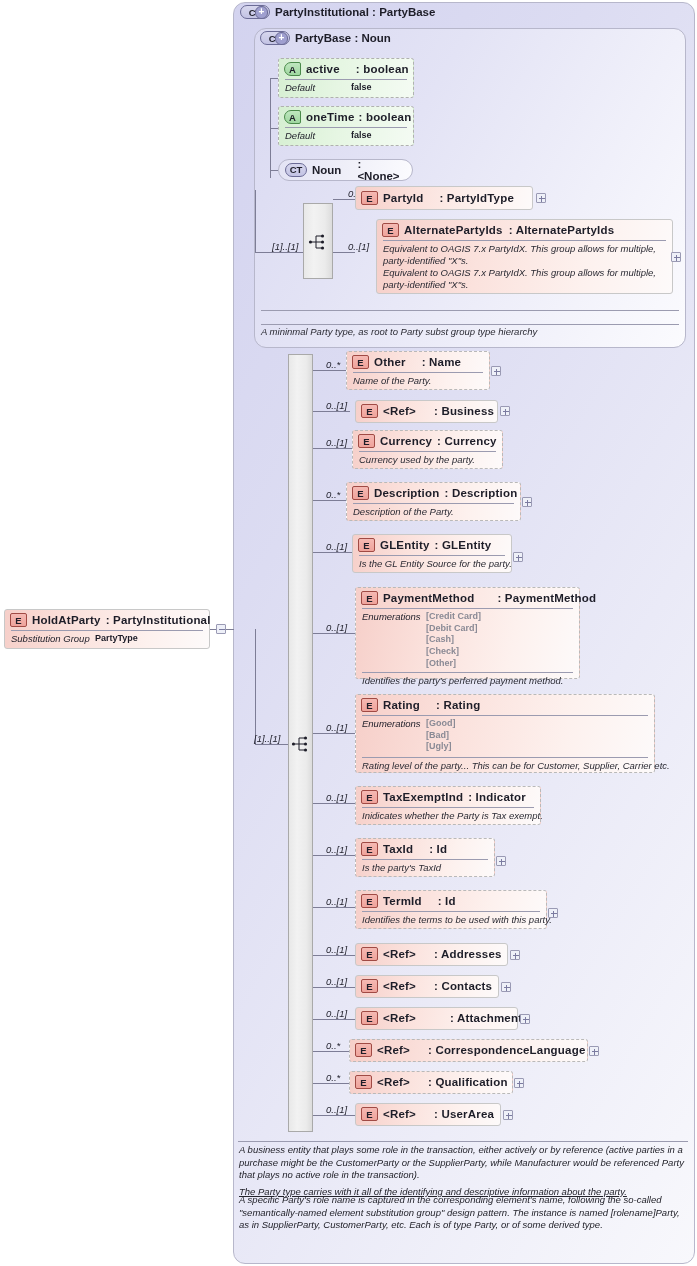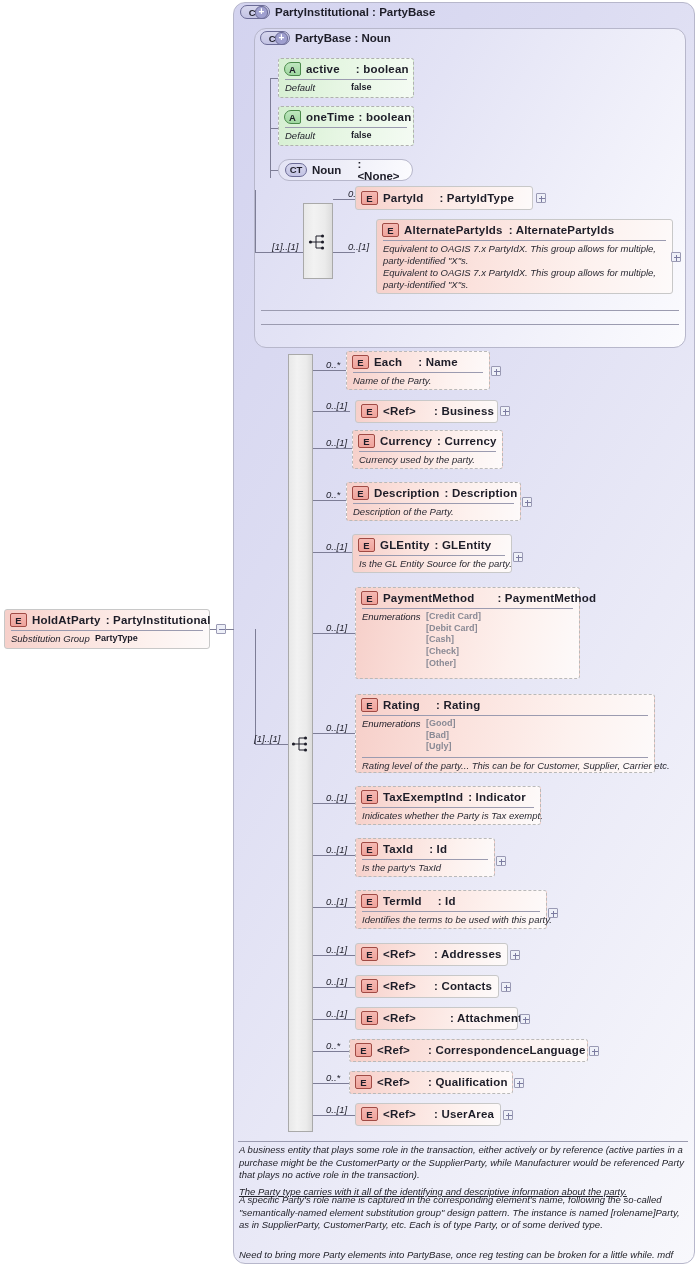--- a/index.html
+++ b/index.html
@@ -301,20 +301,21 @@
     </div>
     <div class="node-body">
       <div class="node-doc wrap" style="white-space:pre-line;">Equivalent to OAGIS 7.x PartyIdX. This group allows for multiple, party-identified "X"s.
 Equivalent to OAGIS 7.x PartyIdX. This group allows for multiple, party-identified "X"s.</div>
     </div>
   </div>
   <div class="plus" style="left:671px; top:252px;"></div>
 
   <div class="hr" style="left:261px; top:310px; width:418px;"></div>
   <div class="hr" style="left:261px; top:324px; width:418px;"></div>
+  <div class="node-doc" style="position:absolute; left:261px; top:326px; width:418px;">A mininmal Party type, as root to Party subst group type hierarchy</div>
 
   <div class="node" style="left:4px; top:609px; width:206px; height:40px;
               border:1px solid #c8c8c8;">
     <div class="node-title">
       <span class="ico e">E</span>
       <span class="name">HoldAtParty</span>
       <span class="name" style="margin-left:5px;">: PartyInstitutional</span>
     </div>
     <div class="node-body">
       <div class="prop">
@@ -343,21 +344,21 @@
     <circle cx="14.5" cy="4" r="1.6" fill="#1d1d28"></circle>
     <circle cx="14.5" cy="10" r="1.6" fill="#1d1d28"></circle>
     <circle cx="14.5" cy="16" r="1.6" fill="#1d1d28"></circle>
   </svg>
 
   <div class="ln h" style="left:313px; top:370px; width:35px;"></div>
   <div class="card" style="left:326px; top:359px;">0..*</div>
   <div class="node" style="left:346px; top:351px; width:144px; height:39px;">
     <div class="node-title">
       <span class="ico e">E</span>
-      <span class="name">Each</span>
+      <span class="name">Other</span>
       <span class="name" style="margin-left:16px;">: Name</span>
     </div>
     <div class="node-body">
       <div class="node-doc">Name of the Party.</div>
     </div>
   </div>
   <div class="plus" style="left:491px; top:366px;"></div>
 
   <div class="ln h" style="left:313px; top:411px; width:37px;"></div>
   <div class="card" style="left:326px; top:400px;">0..[1]</div>
@@ -422,20 +423,23 @@
     <div class="node-body" style="padding-bottom:0;">
       <div class="prop">
         <span class="k" style="width:64px;">Enumerations</span>
         <span class="v enum">[Credit Card]
 [Debit Card]
 [Cash]
 [Check]
 [Other]</span>
       </div>
     </div>
+    <div class="node-body" style="margin-top:3px;">
+      <div class="node-doc">Identifies the party's perferred payment method.</div>
+    </div>
   </div>
 
   <div class="ln h" style="left:313px; top:733px; width:43px;"></div>
   <div class="card" style="left:326px; top:722px;">0..[1]</div>
   <div class="node" style="left:355px; top:694px; width:300px; height:79px;">
     <div class="node-title">
       <span class="ico e">E</span>
       <span class="name">Rating</span>
       <span class="name" style="margin-left:16px;">: Rating</span>
     </div>
@@ -556,15 +560,14 @@
       <span class="name">&lt;Ref&gt;</span>
       <span class="name" style="margin-left:18px;">: UserArea</span>
     </div>
   </div>
   <div class="plus" style="left:503px; top:1110px;"></div>
 
   <div class="hr" style="left:238px; top:1141px; width:450px;"></div>
   <div class="footer" style="left:239px; top:1144px; width:450px;">A business entity that plays some role in the transaction, either actively or  by reference (active parties  in a purchase might be the CustomerParty or the SupplierParty, while Manufacturer would be referenced Party that plays no active role in the transaction).</div>
   <div class="footer" style="left:239px; top:1186px; width:450px;text-decoration:underline;">The Party type carries with it all of the identifying and descriptive information about the party.</div>
   <div class="footer" style="left:239px; top:1194px; width:452px;">A specific Party's role name is captured in the corresponding element's name, following the so-called "semantically-named element substitution group" design pattern. The instance is named [rolename]Party, as in SupplierParty, CustomerParty, etc. Each is of type Party, or of some derived type.</div>
-  <div class="footer" style="left:239px; top:1249px; width:450px;">Need to bring more Party elements into PartyBase, once reg testing can be broken for a little while. mdf</div>
 
 </div>
 
 </body></html>

